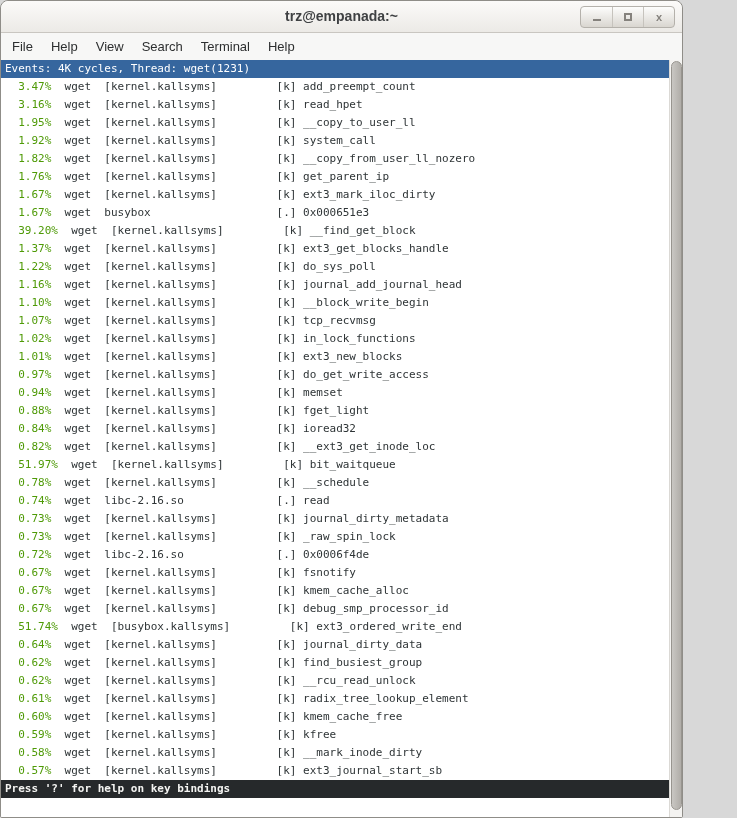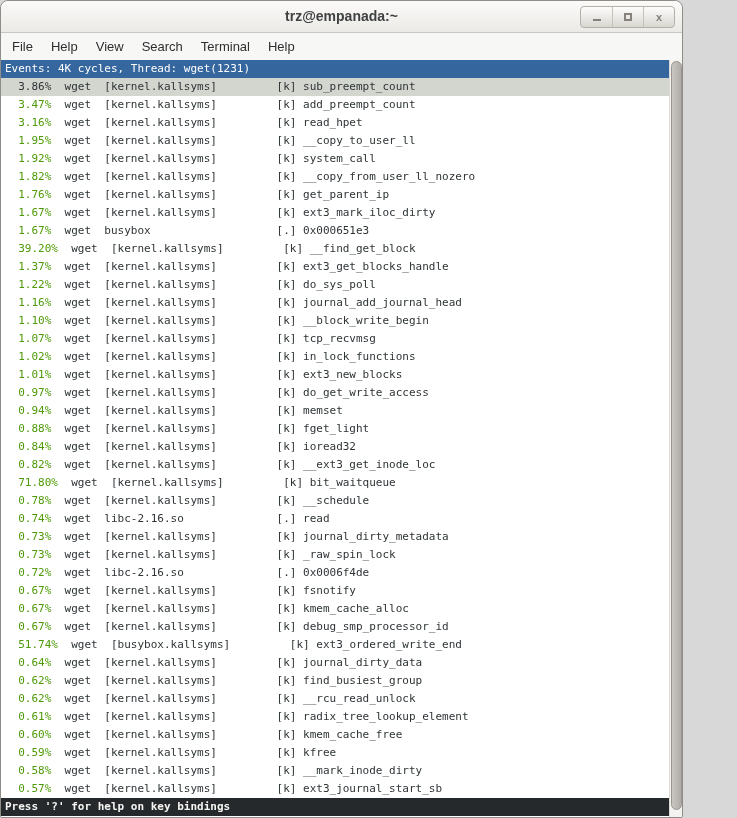--- a/index.html
+++ b/index.html
@@ -118,21 +118,20 @@
       <div class="menu-item">View</div>
       <div class="menu-item">Search</div>
       <div class="menu-item">Terminal</div>
       <div class="menu-item">Help</div>
     </div>
 
   <div class="terminal">
     <div class="term-content">
       <div class="header-line">Events: 4K cycles, Thread: wget(1231)</div>
       <div id="rows">
-          <div class="row selected"><span class="pct">  3.86%</span><span>  wget  [kernel.kallsyms]         [k] sub_preempt_count</span><span class="scrollmark">♦</span></div>
           <div class="row"><span class="pct">  3.47%</span><span>  wget  [kernel.kallsyms]         [k] add_preempt_count</span><span class="scrollmark">▒</span></div>
           <div class="row"><span class="pct">  3.16%</span><span>  wget  [kernel.kallsyms]         [k] read_hpet</span><span class="scrollmark">▒</span></div>
           <div class="row"><span class="pct">  1.95%</span><span>  wget  [kernel.kallsyms]         [k] __copy_to_user_ll</span><span class="scrollmark">▒</span></div>
           <div class="row"><span class="pct">  1.92%</span><span>  wget  [kernel.kallsyms]         [k] system_call</span><span class="scrollmark">▒</span></div>
           <div class="row"><span class="pct">  1.82%</span><span>  wget  [kernel.kallsyms]         [k] __copy_from_user_ll_nozero</span><span class="scrollmark">▒</span></div>
           <div class="row"><span class="pct">  1.76%</span><span>  wget  [kernel.kallsyms]         [k] get_parent_ip</span><span class="scrollmark">▒</span></div>
           <div class="row"><span class="pct">  1.67%</span><span>  wget  [kernel.kallsyms]         [k] ext3_mark_iloc_dirty</span><span class="scrollmark">▒</span></div>
           <div class="row"><span class="pct">  1.67%</span><span>  wget  busybox                   [.] 0x000651e3</span><span class="scrollmark">▒</span></div>
           <div class="row"><span class="pct">  39.20%</span><span>  wget  [kernel.kallsyms]         [k] __find_get_block</span><span class="scrollmark">▒</span></div>
           <div class="row"><span class="pct">  1.37%</span><span>  wget  [kernel.kallsyms]         [k] ext3_get_blocks_handle</span><span class="scrollmark">▒</span></div>
@@ -140,21 +139,21 @@
           <div class="row"><span class="pct">  1.16%</span><span>  wget  [kernel.kallsyms]         [k] journal_add_journal_head</span><span class="scrollmark">▒</span></div>
           <div class="row"><span class="pct">  1.10%</span><span>  wget  [kernel.kallsyms]         [k] __block_write_begin</span><span class="scrollmark">▒</span></div>
           <div class="row"><span class="pct">  1.07%</span><span>  wget  [kernel.kallsyms]         [k] tcp_recvmsg</span><span class="scrollmark">▒</span></div>
           <div class="row"><span class="pct">  1.02%</span><span>  wget  [kernel.kallsyms]         [k] in_lock_functions</span><span class="scrollmark">▒</span></div>
           <div class="row"><span class="pct">  1.01%</span><span>  wget  [kernel.kallsyms]         [k] ext3_new_blocks</span><span class="scrollmark">▒</span></div>
           <div class="row"><span class="pct">  0.97%</span><span>  wget  [kernel.kallsyms]         [k] do_get_write_access</span><span class="scrollmark">▒</span></div>
           <div class="row"><span class="pct">  0.94%</span><span>  wget  [kernel.kallsyms]         [k] memset</span><span class="scrollmark">▒</span></div>
           <div class="row"><span class="pct">  0.88%</span><span>  wget  [kernel.kallsyms]         [k] fget_light</span><span class="scrollmark">▒</span></div>
           <div class="row"><span class="pct">  0.84%</span><span>  wget  [kernel.kallsyms]         [k] ioread32</span><span class="scrollmark">▒</span></div>
           <div class="row"><span class="pct">  0.82%</span><span>  wget  [kernel.kallsyms]         [k] __ext3_get_inode_loc</span><span class="scrollmark">▒</span></div>
-          <div class="row"><span class="pct">  71.80%</span><span>  wget  [kernel.kallsyms]         [k] bit_waitqueue</span><span class="scrollmark">▒</span></div>
+          <div class="row"><span class="pct">  51.97%</span><span>  wget  [kernel.kallsyms]         [k] bit_waitqueue</span><span class="scrollmark">▒</span></div>
           <div class="row"><span class="pct">  0.78%</span><span>  wget  [kernel.kallsyms]         [k] __schedule</span><span class="scrollmark">▒</span></div>
           <div class="row"><span class="pct">  0.74%</span><span>  wget  libc-2.16.so              [.] read</span><span class="scrollmark">▒</span></div>
           <div class="row"><span class="pct">  0.73%</span><span>  wget  [kernel.kallsyms]         [k] journal_dirty_metadata</span><span class="scrollmark">▒</span></div>
           <div class="row"><span class="pct">  0.73%</span><span>  wget  [kernel.kallsyms]         [k] _raw_spin_lock</span><span class="scrollmark">▒</span></div>
           <div class="row"><span class="pct">  0.72%</span><span>  wget  libc-2.16.so              [.] 0x0006f4de</span><span class="scrollmark">▒</span></div>
           <div class="row"><span class="pct">  0.67%</span><span>  wget  [kernel.kallsyms]         [k] fsnotify</span><span class="scrollmark">▒</span></div>
           <div class="row"><span class="pct">  0.67%</span><span>  wget  [kernel.kallsyms]         [k] kmem_cache_alloc</span><span class="scrollmark">▒</span></div>
           <div class="row"><span class="pct">  0.67%</span><span>  wget  [kernel.kallsyms]         [k] debug_smp_processor_id</span><span class="scrollmark">▒</span></div>
           <div class="row"><span class="pct">  51.74%</span><span>  wget  [busybox.kallsyms]         [k] ext3_ordered_write_end</span><span class="scrollmark">▒</span></div>
           <div class="row"><span class="pct">  0.64%</span><span>  wget  [kernel.kallsyms]         [k] journal_dirty_data</span><span class="scrollmark">▒</span></div>

